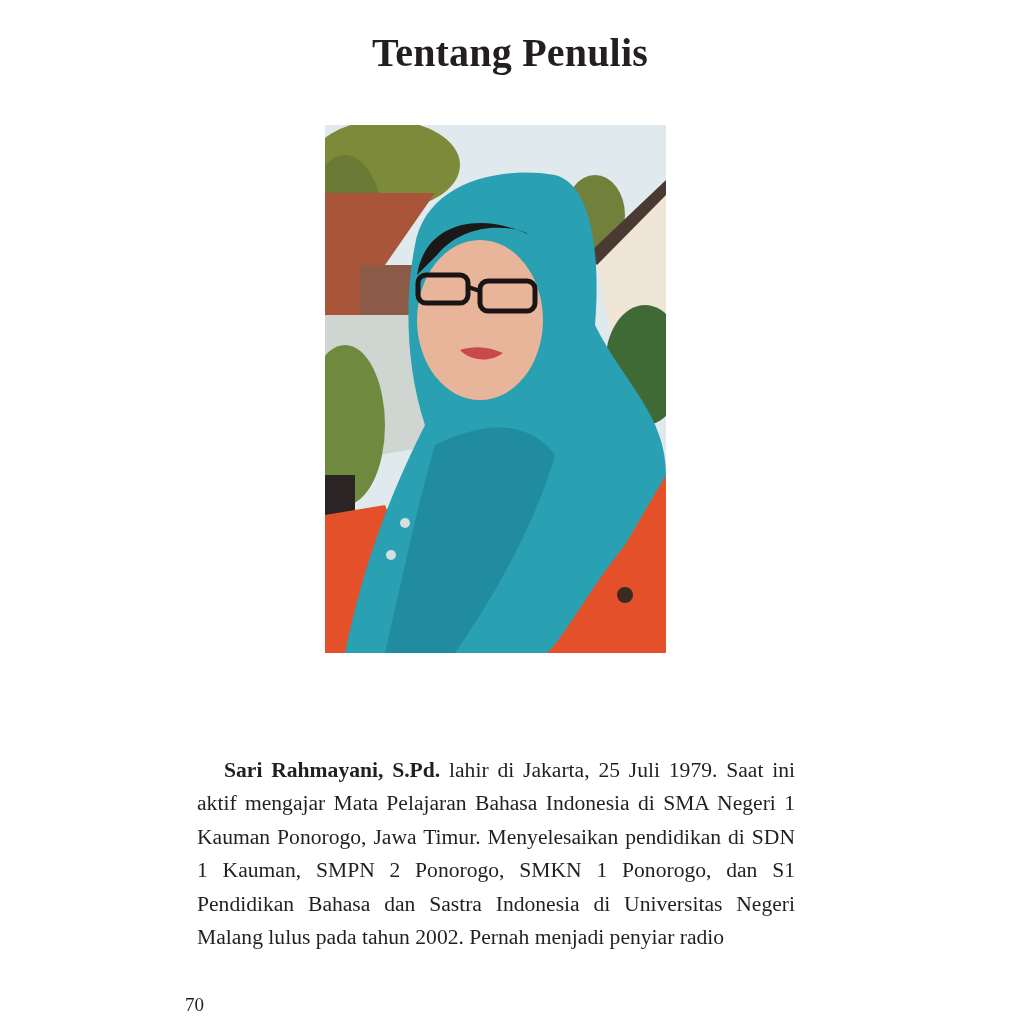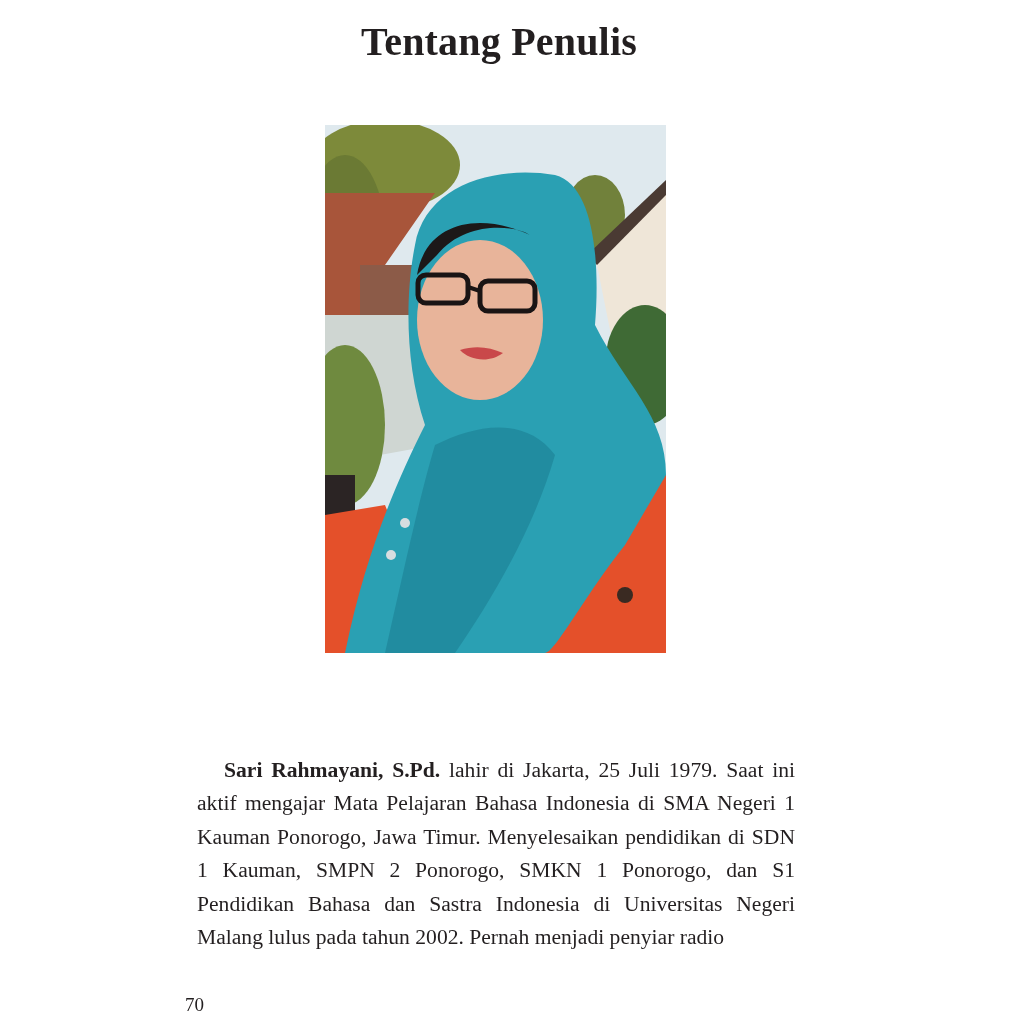--- a/index.html
+++ b/index.html
@@ -1,19 +1,19 @@
 <!DOCTYPE html>
 <html><head>
 <meta charset="utf-8">
 <style>
   html, body { margin: 0; padding: 0; background: #ffffff; }
   body { width: 1024px; height: 1024px; position: relative; overflow: hidden;
          font-family: "Liberation Serif", "DejaVu Serif", serif; color: #231f20; }
   .title { position: absolute; top: 14px; left: 0; width: 990px; text-align: center;
-           font-size: 40px; font-weight: bold; letter-spacing: 0.2px; margin: 4px; }
+           font-size: 40px; font-weight: bold; letter-spacing: 0.2px; margin: 15px; }
   .photo { position: absolute; left: 325px; top: 125px; width: 341px; height: 528px; overflow: hidden; }
   .photo svg { display: block; width: 100%; height: 100%; }
   .body-text { position: absolute; left: 197px; top: 754px; width: 598px;
                font-size: 21.6px; line-height: 33.4px; text-align: justify; margin: 0; }
   .body-text .indent { display: inline-block; width: 27px; }
   .body-text b { font-weight: bold; }
   .page-number { position: absolute; left: 185px; top: 994px; font-size: 19px; }
 </style>
 </head>
 <body>

